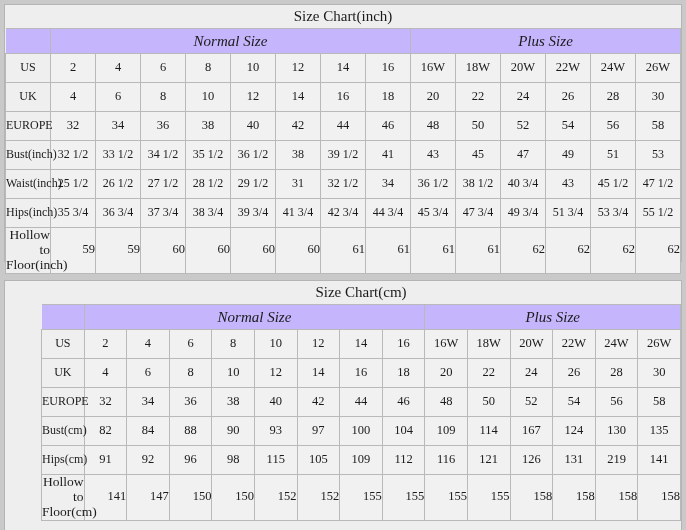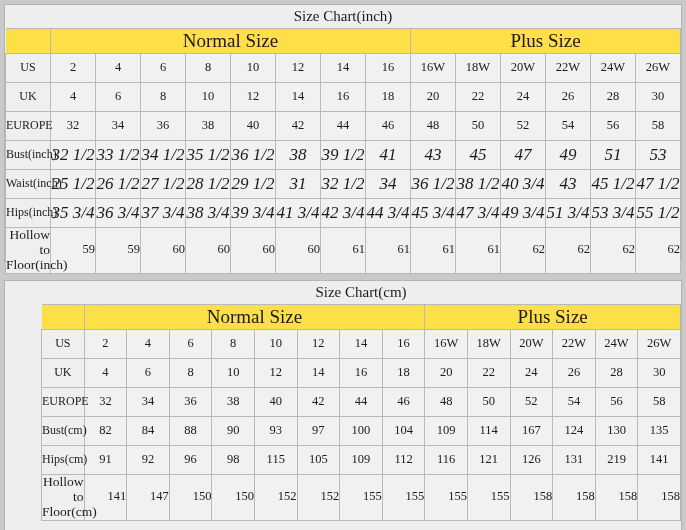--- a/index.html
+++ b/index.html
@@ -46,38 +46,39 @@
   }
   .title-row td {
     font-size: 15px;
     height: 23px;
     background: #eeeeee;
     border-left: none;
     border-right: none;
     border-top: none;
   }
   .group-row td {
-    font-size: 19px;
+    font-size: 15px;
     height: 24px;
-    background: #fde047;
+    background: #c4b5fd;
+    font-style: italic;
   }
   .label-cell {
     font-size: 12px;
     background: #eeeeee;
   }
   .blank-cell {
     background: #eeeeee;
     border-left: none;
     border-top: none;
   }
   tr.data-row td { height: 28px; background: #f1f1f1; }
   tr.data-row td.label-cell { background: #efefef; }
   tr.hollow-row td { height: 33px; text-align: right; }
   tr.hollow-row td.label-cell { font-size: 13.5px; }
-  .small { font-size: 17px; font-style: italic; }
+  .small { font-size: 12px; }
   .colw-label { width: 145px; }
 </style>
 </head>
 <body>
 
 <div class="page">
 
   <div class="chart-block" id="chart-inch">
     <table>
       <tbody>

